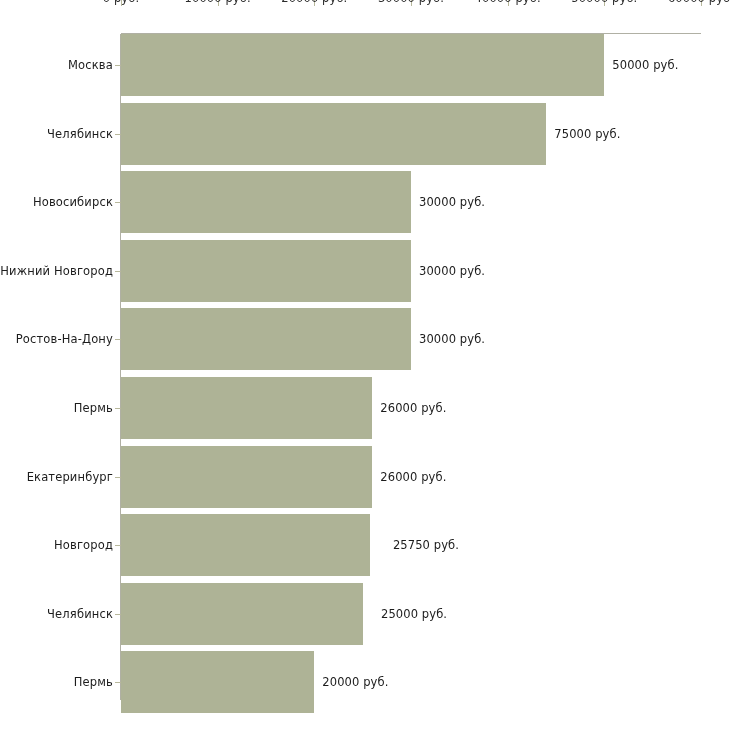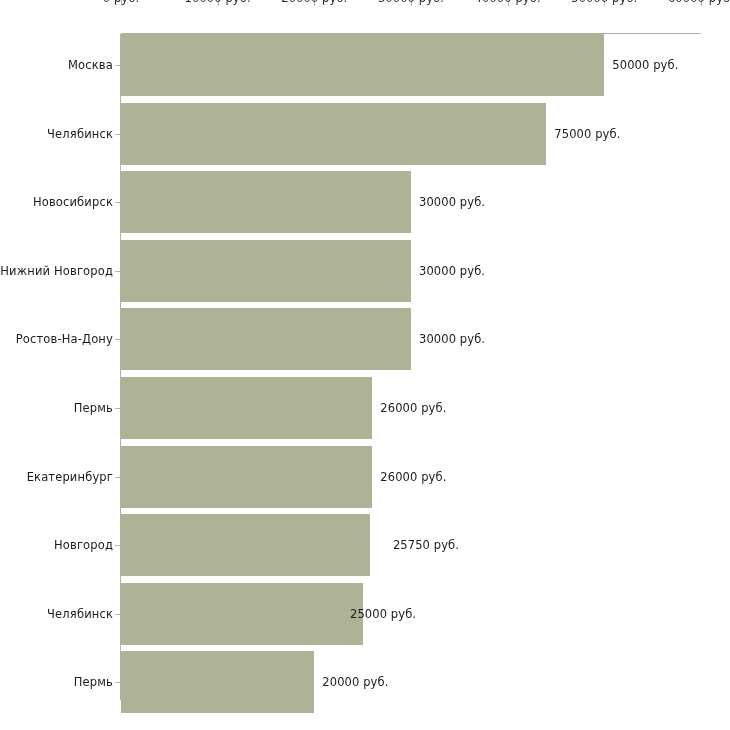--- a/index.html
+++ b/index.html
@@ -172,18 +172,18 @@
       <div class="bar-value" style="left: 419px; top: 270.8px;">30000 руб.</div>
       <div class="bar" style="top: 308.4px; height: 62px; width: 290px; background: rgb(174, 179, 150);"></div>
       <div class="bar-value" style="left: 419px; top: 339.4px;">30000 руб.</div>
       <div class="bar" style="top: 377px; height: 62px; width: 251.333px; background: rgb(174, 179, 150);"></div>
       <div class="bar-value" style="left: 380.333px; top: 408px;">26000 руб.</div>
       <div class="bar" style="top: 445.6px; height: 62px; width: 251.333px; background: rgb(174, 179, 150);"></div>
       <div class="bar-value" style="left: 380.333px; top: 476.6px;">26000 руб.</div>
       <div class="bar" style="top: 514.2px; height: 62px; width: 248.917px; background: rgb(174, 179, 150);"></div>
       <div class="bar-value" style="left: 377.917px; top: 545.2px; margin-left: 15px;">25750 руб.</div>
       <div class="bar" style="top: 582.8px; height: 62px; width: 241.667px; background: rgb(174, 179, 150);"></div>
-      <div class="bar-value" style="left: 350px; top: 613.8px;">25000 руб.</div>
+      <div class="bar-value" style="left: 381px; top: 613.8px;">25000 руб.</div>
       <div class="bar" style="top: 651.4px; height: 62px; width: 193.333px; background: rgb(174, 179, 150);"></div>
       <div class="bar-value" style="left: 322.333px; top: 682.4px;">20000 руб.</div>
     </div>
 
 </div>
 
 </body></html>

